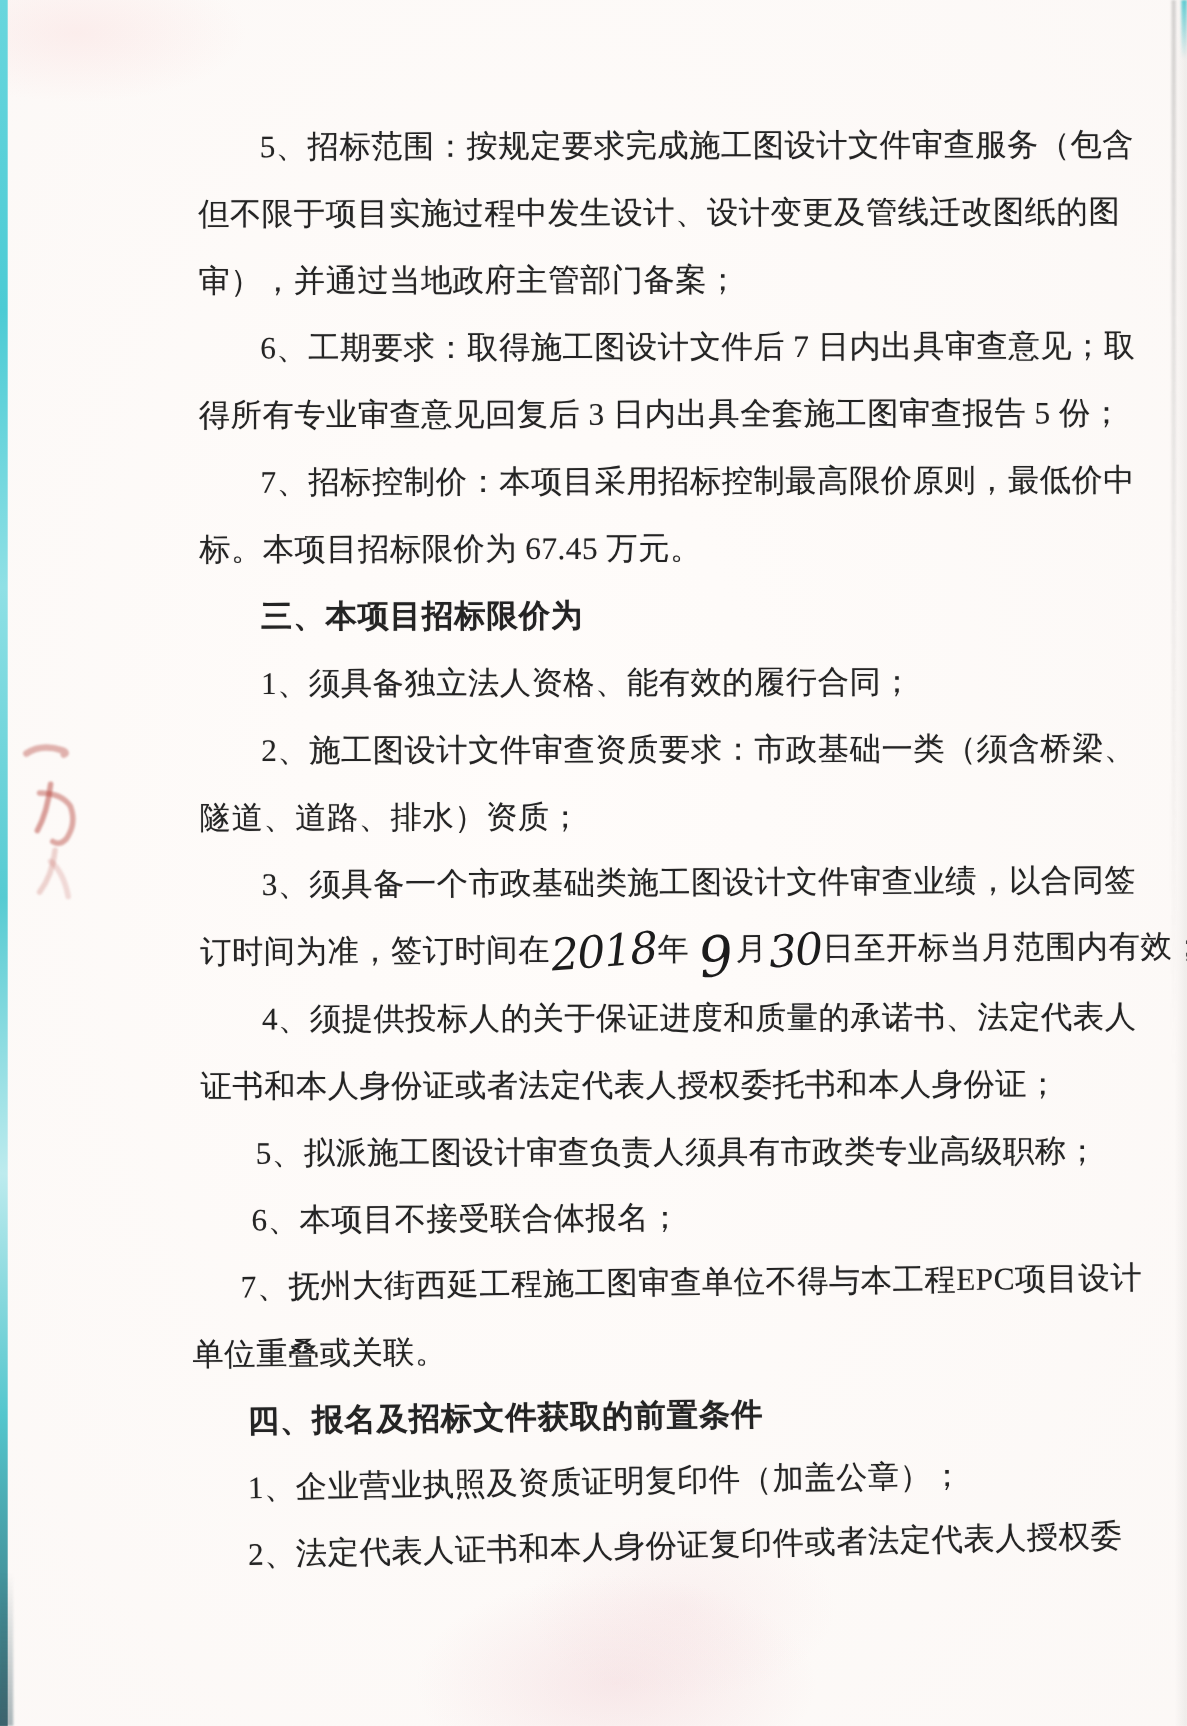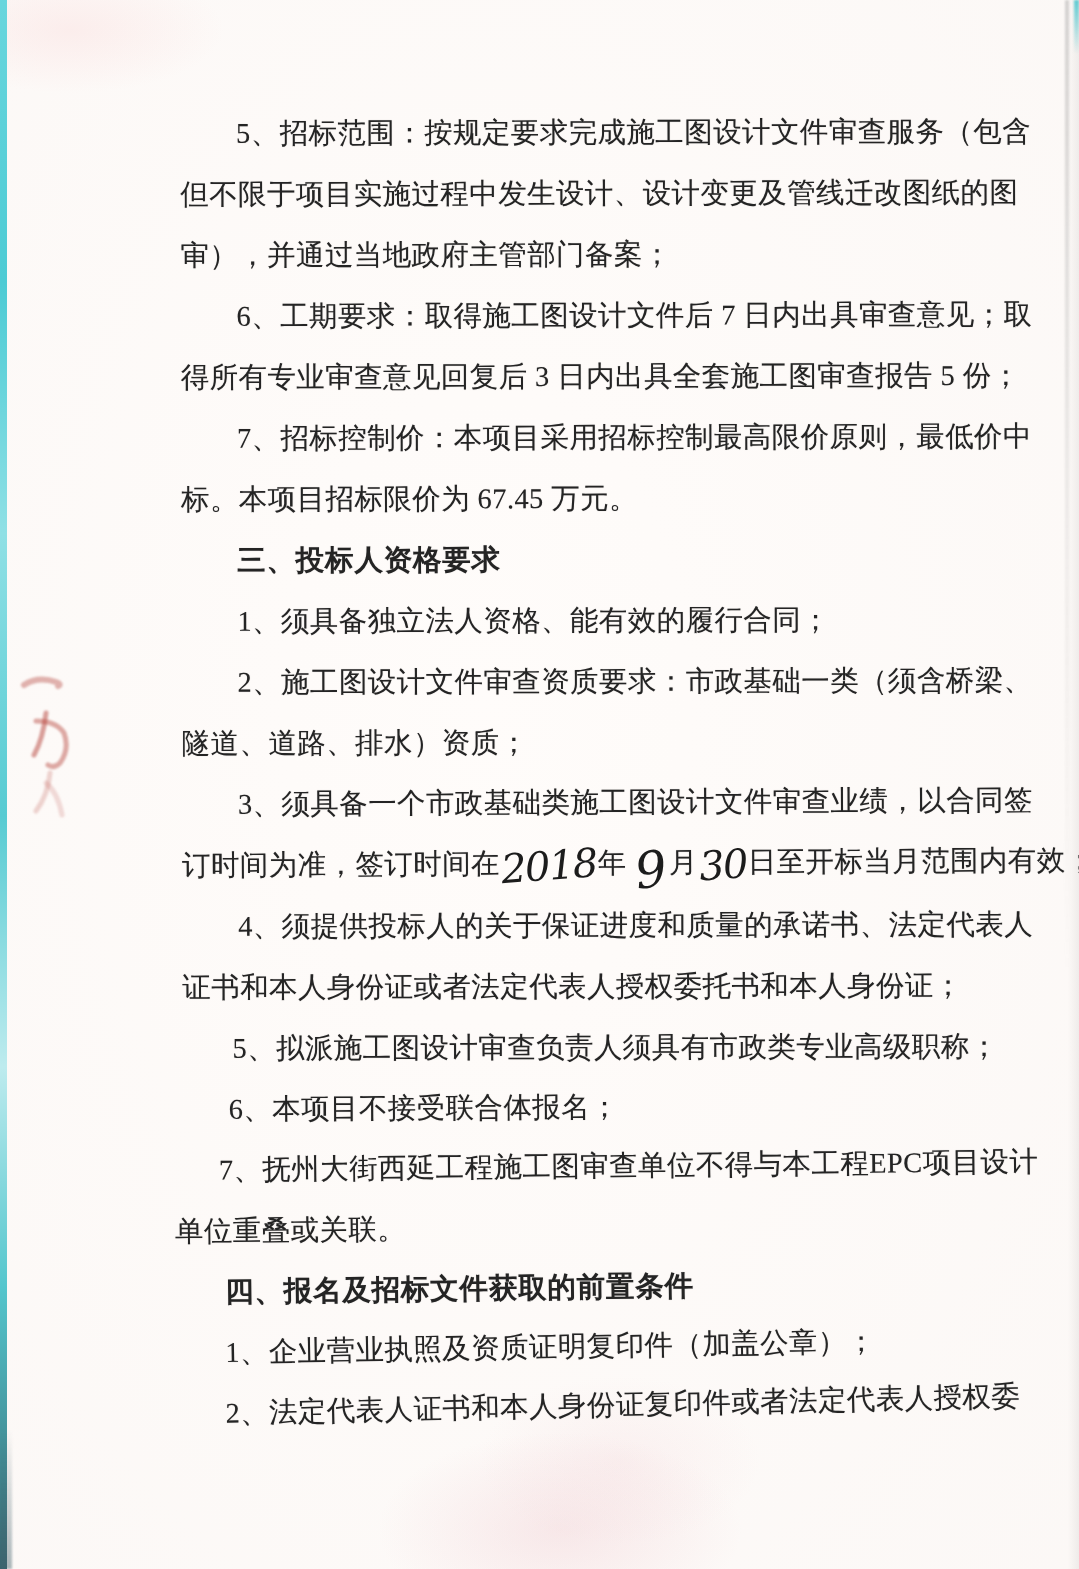--- a/index.html
+++ b/index.html
@@ -93,21 +93,21 @@
   </svg>
 
   <div class="doc">
       <div class="line indent"><span class="seg">5、招标范围：按规定要求完成施工图设计文件审查服务（包含</span></div>
       <div class="line"><span class="seg">但不限于项目实施过程中发生设计、设计变更及管线迁改图纸的图</span></div>
       <div class="line"><span class="seg">审），并通过当地政府主管部门备案；</span></div>
       <div class="line indent"><span class="seg">6、工期要求：取得施工图设计文件后 7 日内出具审查意见；取</span></div>
       <div class="line"><span class="seg">得所有专业审查意见回复后 3 日内出具全套施工图审查报告 5 份；</span></div>
       <div class="line indent"><span class="seg">7、招标控制价：本项目采用招标控制最高限价原则，最低价中</span></div>
       <div class="line"><span class="seg">标。本项目招标限价为 67.45 万元。</span></div>
-      <div class="line indent bold"><span class="seg">三、投标人资格要求</span></div>
+      <div class="line indent bold"><span class="seg">三、本项目招标限价为</span></div>
       <div class="line indent"><span class="seg">1、须具备独立法人资格、能有效的履行合同；</span></div>
       <div class="line indent"><span class="seg">2、施工图设计文件审查资质要求：市政基础一类（须含桥梁、</span></div>
       <div class="line"><span class="seg">隧道、道路、排水）资质；</span></div>
       <div class="line indent" style="transform: rotate(-0.15deg);"><span class="seg">3、须具备一个市政基础类施工图设计文件审查业绩，以合同签</span></div>
       <div class="line" style="transform: rotate(-0.2deg);"><span class="seg">订时间为准，签订时间在</span><span class="seg hand">2018</span><span class="seg">年</span><span class="seg hand tall">9</span><span class="seg">月</span><span class="seg hand">30</span><span class="seg">日至开标当月范围内有效；</span></div>
       <div class="line indent"><span class="seg">4、须提供投标人的关于保证进度和质量的承诺书、法定代表人</span></div>
       <div class="line"><span class="seg">证书和本人身份证或者法定代表人授权委托书和本人身份证；</span></div>
       <div class="line indent" style="margin-left: -6px;"><span class="seg">5、拟派施工图设计审查负责人须具有市政类专业高级职称；</span></div>
       <div class="line indent" style="transform: rotate(-0.2deg); margin-left: -10px;"><span class="seg">6、本项目不接受联合体报名；</span></div>
       <div class="line indent" style="transform: rotate(-0.45deg); margin-left: -20px;"><span class="seg">7、抚州大街西延工程施工图审查单位不得与本工程EPC项目设计</span></div>

